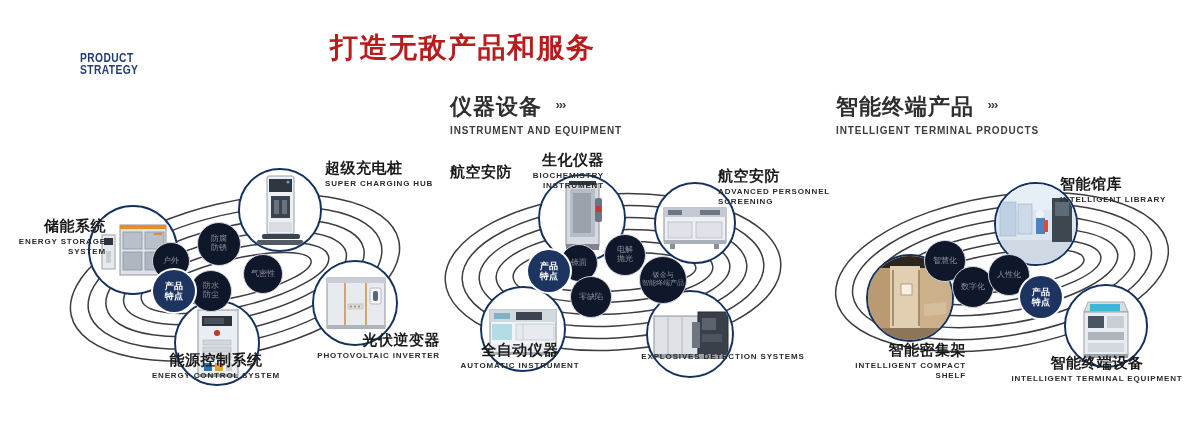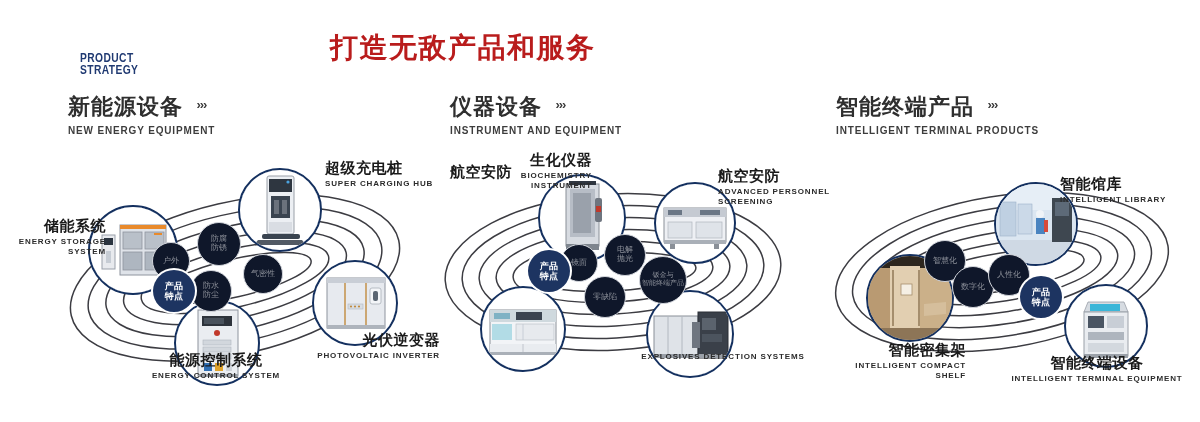--- a/index.html
+++ b/index.html
@@ -81,27 +81,20 @@
 <div id="page">
 
   <div class="header">
     <span class="hd-en">
       <div>PRODUCT</div>
       <div>STRATEGY</div>
     </span>
   </div>
   <div class="hd-sub">打造无敌产品和服务</div>
 
-  <div class="sec-head" style="left:68px;top:95px;">
-    <div>
-      <span class="sec-cn">新能源设备</span>
-      <span class="chev">›››</span>
-    </div>
-    <div class="sec-en">NEW ENERGY EQUIPMENT</div>
-  </div>
 
   <div class="sec-head" style="left:450px;top:95px;">
     <div>
       <span class="sec-cn">仪器设备</span>
       <span class="chev">›››</span>
     </div>
     <div class="sec-en">INSTRUMENT AND EQUIPMENT</div>
   </div>
 
   <div class="sec-head" style="left:836px;top:95px;">
@@ -258,21 +251,21 @@
         <rect x="55" y="22" width="7" height="24" rx="2" fill="#6e757f"></rect>
         <rect x="56" y="30" width="5" height="6" fill="#c0392b"></rect>
         <rect x="26" y="68" width="33" height="6" fill="#7e858e"></rect>
         <rect x="29" y="5" width="27" height="4" fill="#2f3640"></rect>
       </svg>
     </div>
 
     <div class="cap r" style="left:-10px;top:14px;width:104px;">
       <div class="cn">航空安防</div>
     </div>
-    <div class="cap r" style="left:4px;top:2px;width:170px;">
+    <div class="cap r" style="left:16px;top:2px;width:170px;">
       <div class="cn">生化仪器</div>
       <div class="en">
         <div>BIOCHEMISTRY</div>
         <div>INSTRUMENT</div>
       </div>
     </div>
 
     <div class="node" style="left:236px;top:32px;width:78px;height:78px;">
       <svg class="ph" viewBox="0 0 78 78">
         <rect width="78" height="78" fill="#ffffff"></rect>
@@ -303,20 +296,24 @@
         <rect x="12" y="25" width="16" height="6" fill="#7fb2c4"></rect>
         <rect x="34" y="24" width="26" height="8" fill="#3b4450"></rect>
         <rect x="10" y="36" width="20" height="16" fill="#8fd0dd" opacity=".65"></rect>
         <rect x="34" y="36" width="38" height="16" fill="#e7eaee" stroke="#b6bcc4" stroke-width=".6"></rect>
         <line x1="41" y1="36" x2="41" y2="52" stroke="#c2c8d0" stroke-width=".8"></line>
         <rect x="8" y="56" width="66" height="10" fill="#e9ecf0"></rect>
         <line x1="41" y1="56" x2="41" y2="66" stroke="#b6bcc4" stroke-width=".8"></line>
         <rect x="8" y="64" width="66" height="3" fill="#aab0b8"></rect>
       </svg>
     </div>
+    <div class="cap c" style="left:-8px;top:192px;width:220px;">
+      <div class="cn">全自动仪器</div>
+      <div class="en">AUTOMATIC INSTRUMENT</div>
+    </div>
 
     <div class="node" style="left:228px;top:140px;width:84px;height:84px;">
       <svg class="ph" viewBox="0 0 84 84">
         <rect width="84" height="84" fill="#ffffff"></rect>
         <rect x="6" y="24" width="44" height="40" fill="#dfe3e8" stroke="#8a9098" stroke-width="1"></rect>
         <line x1="20" y1="24" x2="20" y2="64" stroke="#b2b8c0" stroke-width="1"></line>
         <line x1="34" y1="24" x2="34" y2="64" stroke="#b2b8c0" stroke-width="1"></line>
         <rect x="50" y="20" width="30" height="46" fill="#3a4049" stroke="#2a2f36" stroke-width="1"></rect>
         <rect x="54" y="26" width="14" height="12" fill="#5b636d"></rect>
         <rect x="54" y="42" width="20" height="8" fill="#4c545e"></rect>
@@ -330,21 +327,21 @@
 
     <div class="feat" style="left:142px;top:94px;width:36px;height:36px;">
       <span>镜面</span>
     </div>
     <div class="feat" style="left:186px;top:84px;width:40px;height:40px;">
       <span>
         <div>电解</div>
         <div>抛光</div>
       </span>
     </div>
-    <div class="feat" style="left:166px;top:126px;width:40px;height:40px;">
+    <div class="feat" style="left:152px;top:126px;width:40px;height:40px;">
       <span>零缺陷</span>
     </div>
     <div class="feat" style="left:221px;top:106px;width:46px;height:46px;font-size:7px;">
       <span>
         <div>钣金与</div>
         <div>智能终端产品</div>
       </span>
     </div>
 
     <div class="core" style="left:110px;top:100px;width:42px;height:42px;">

